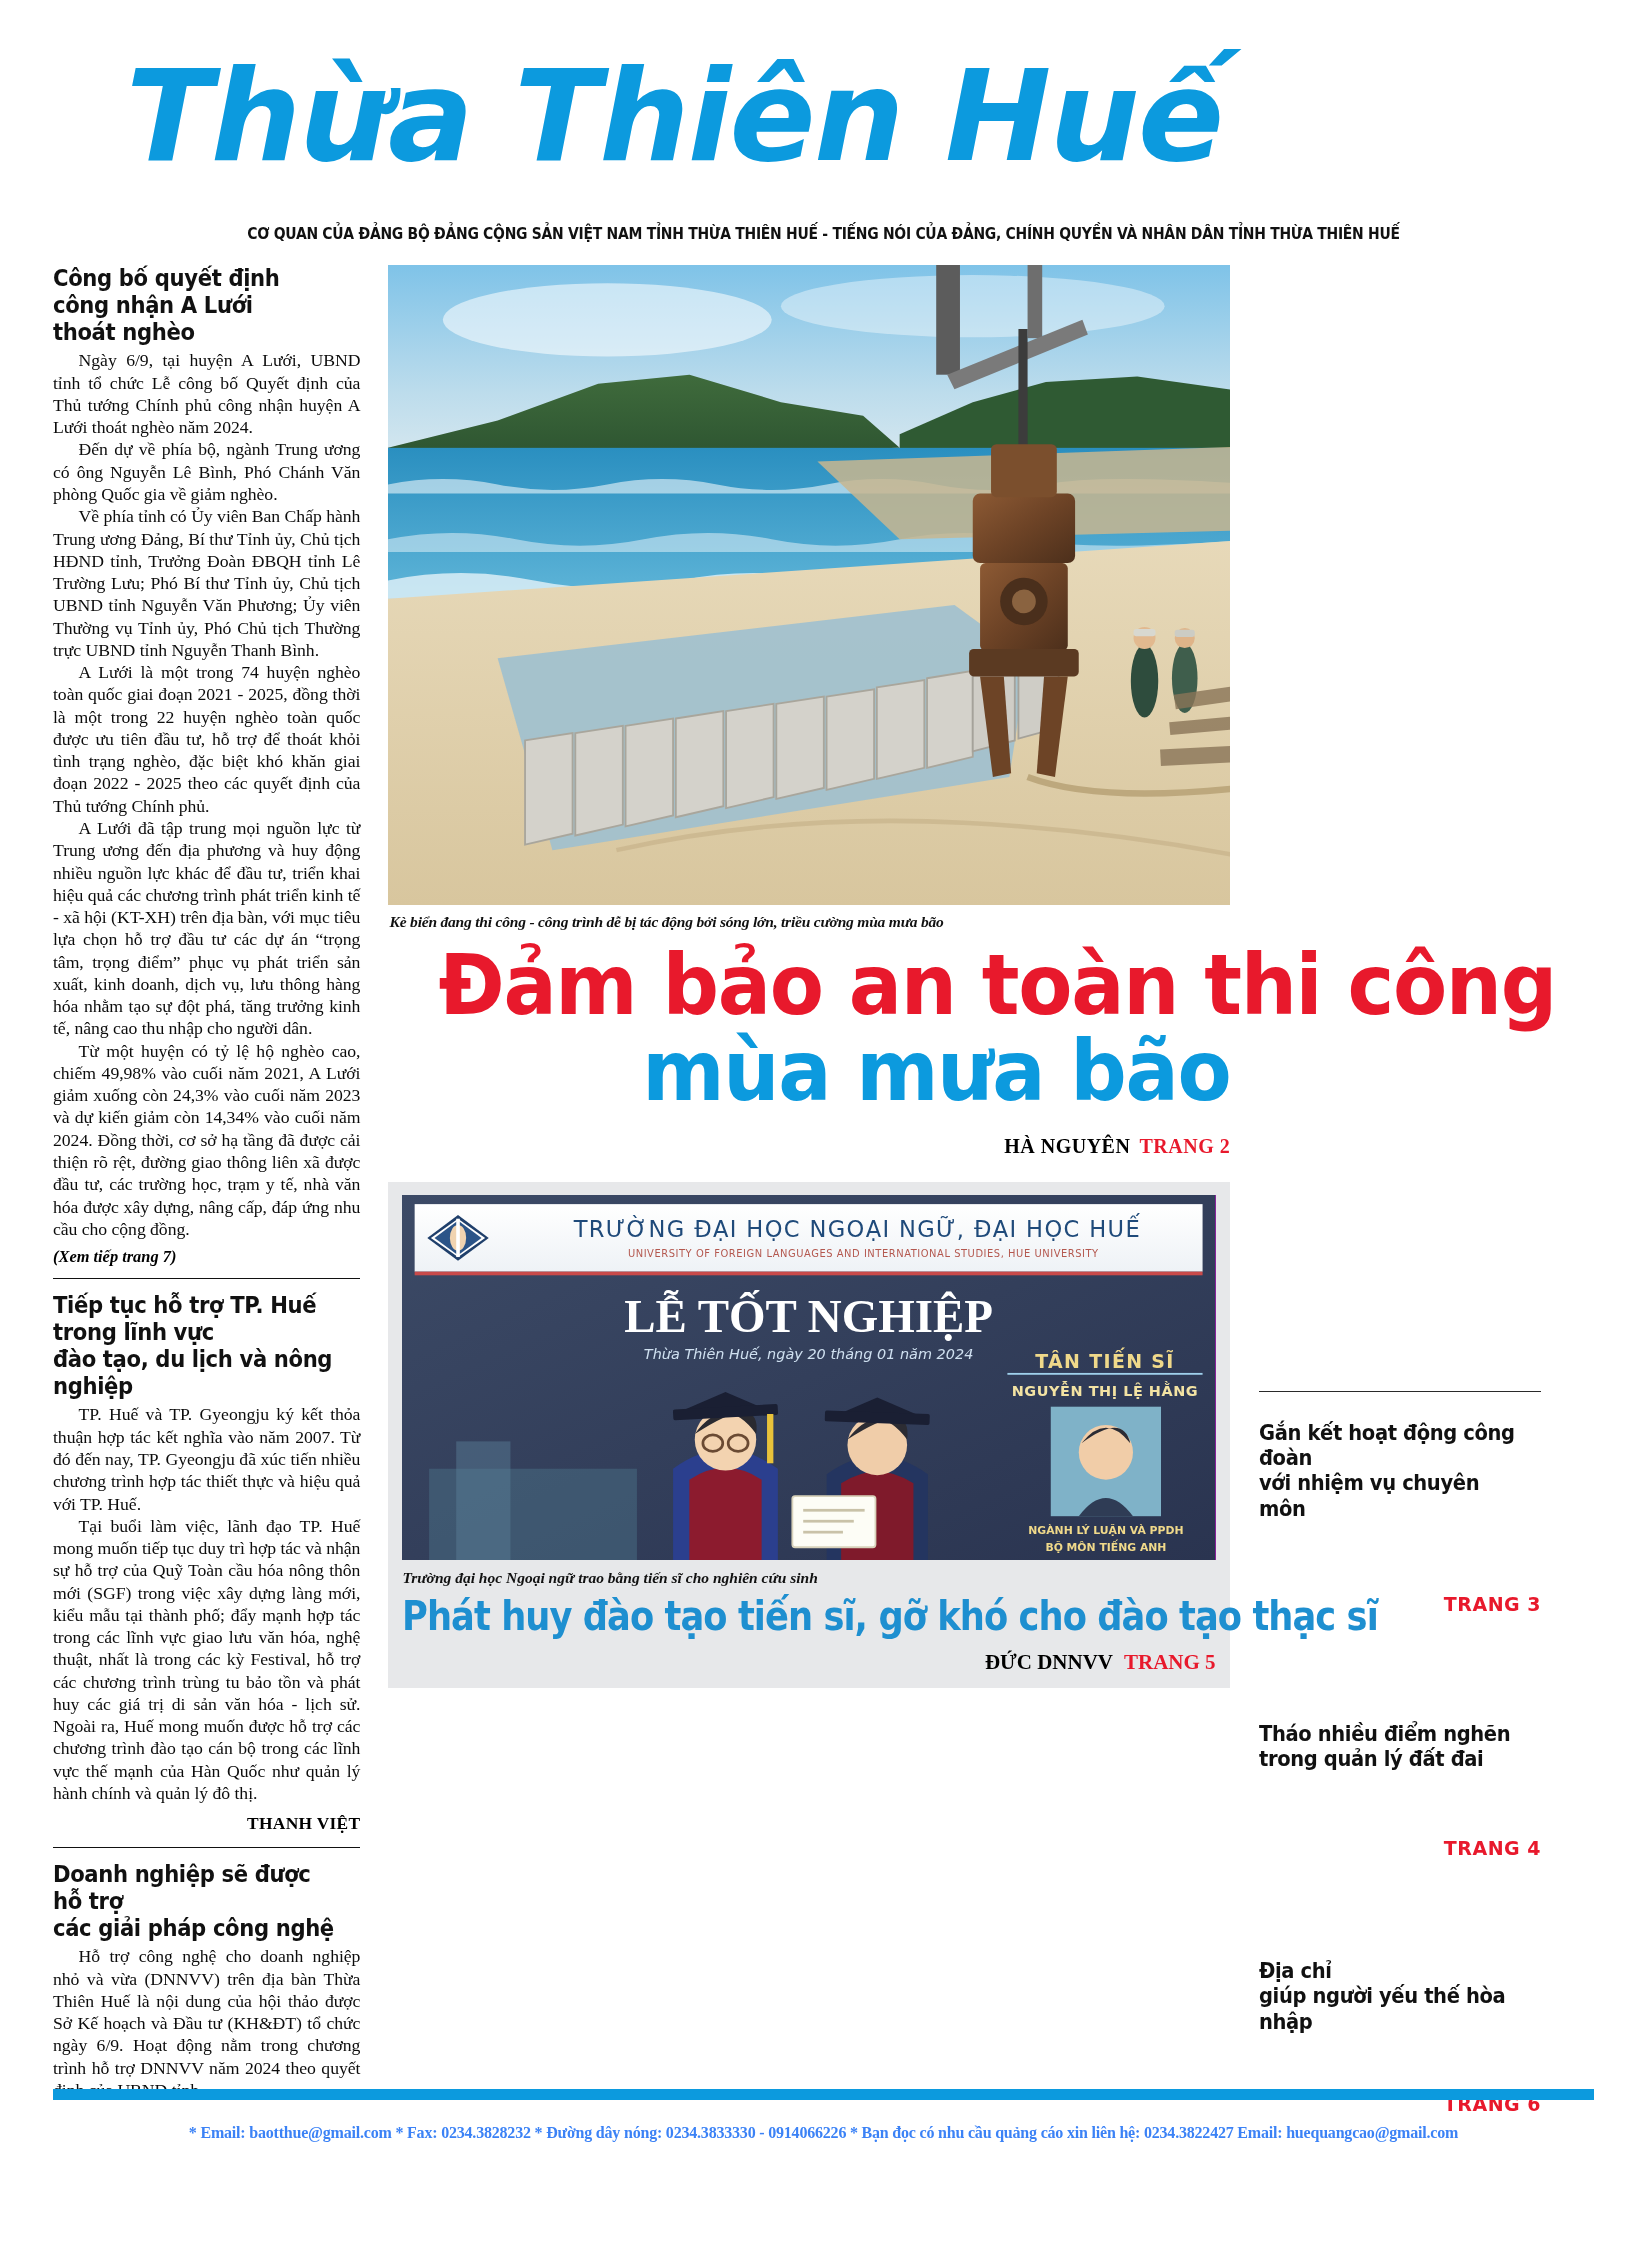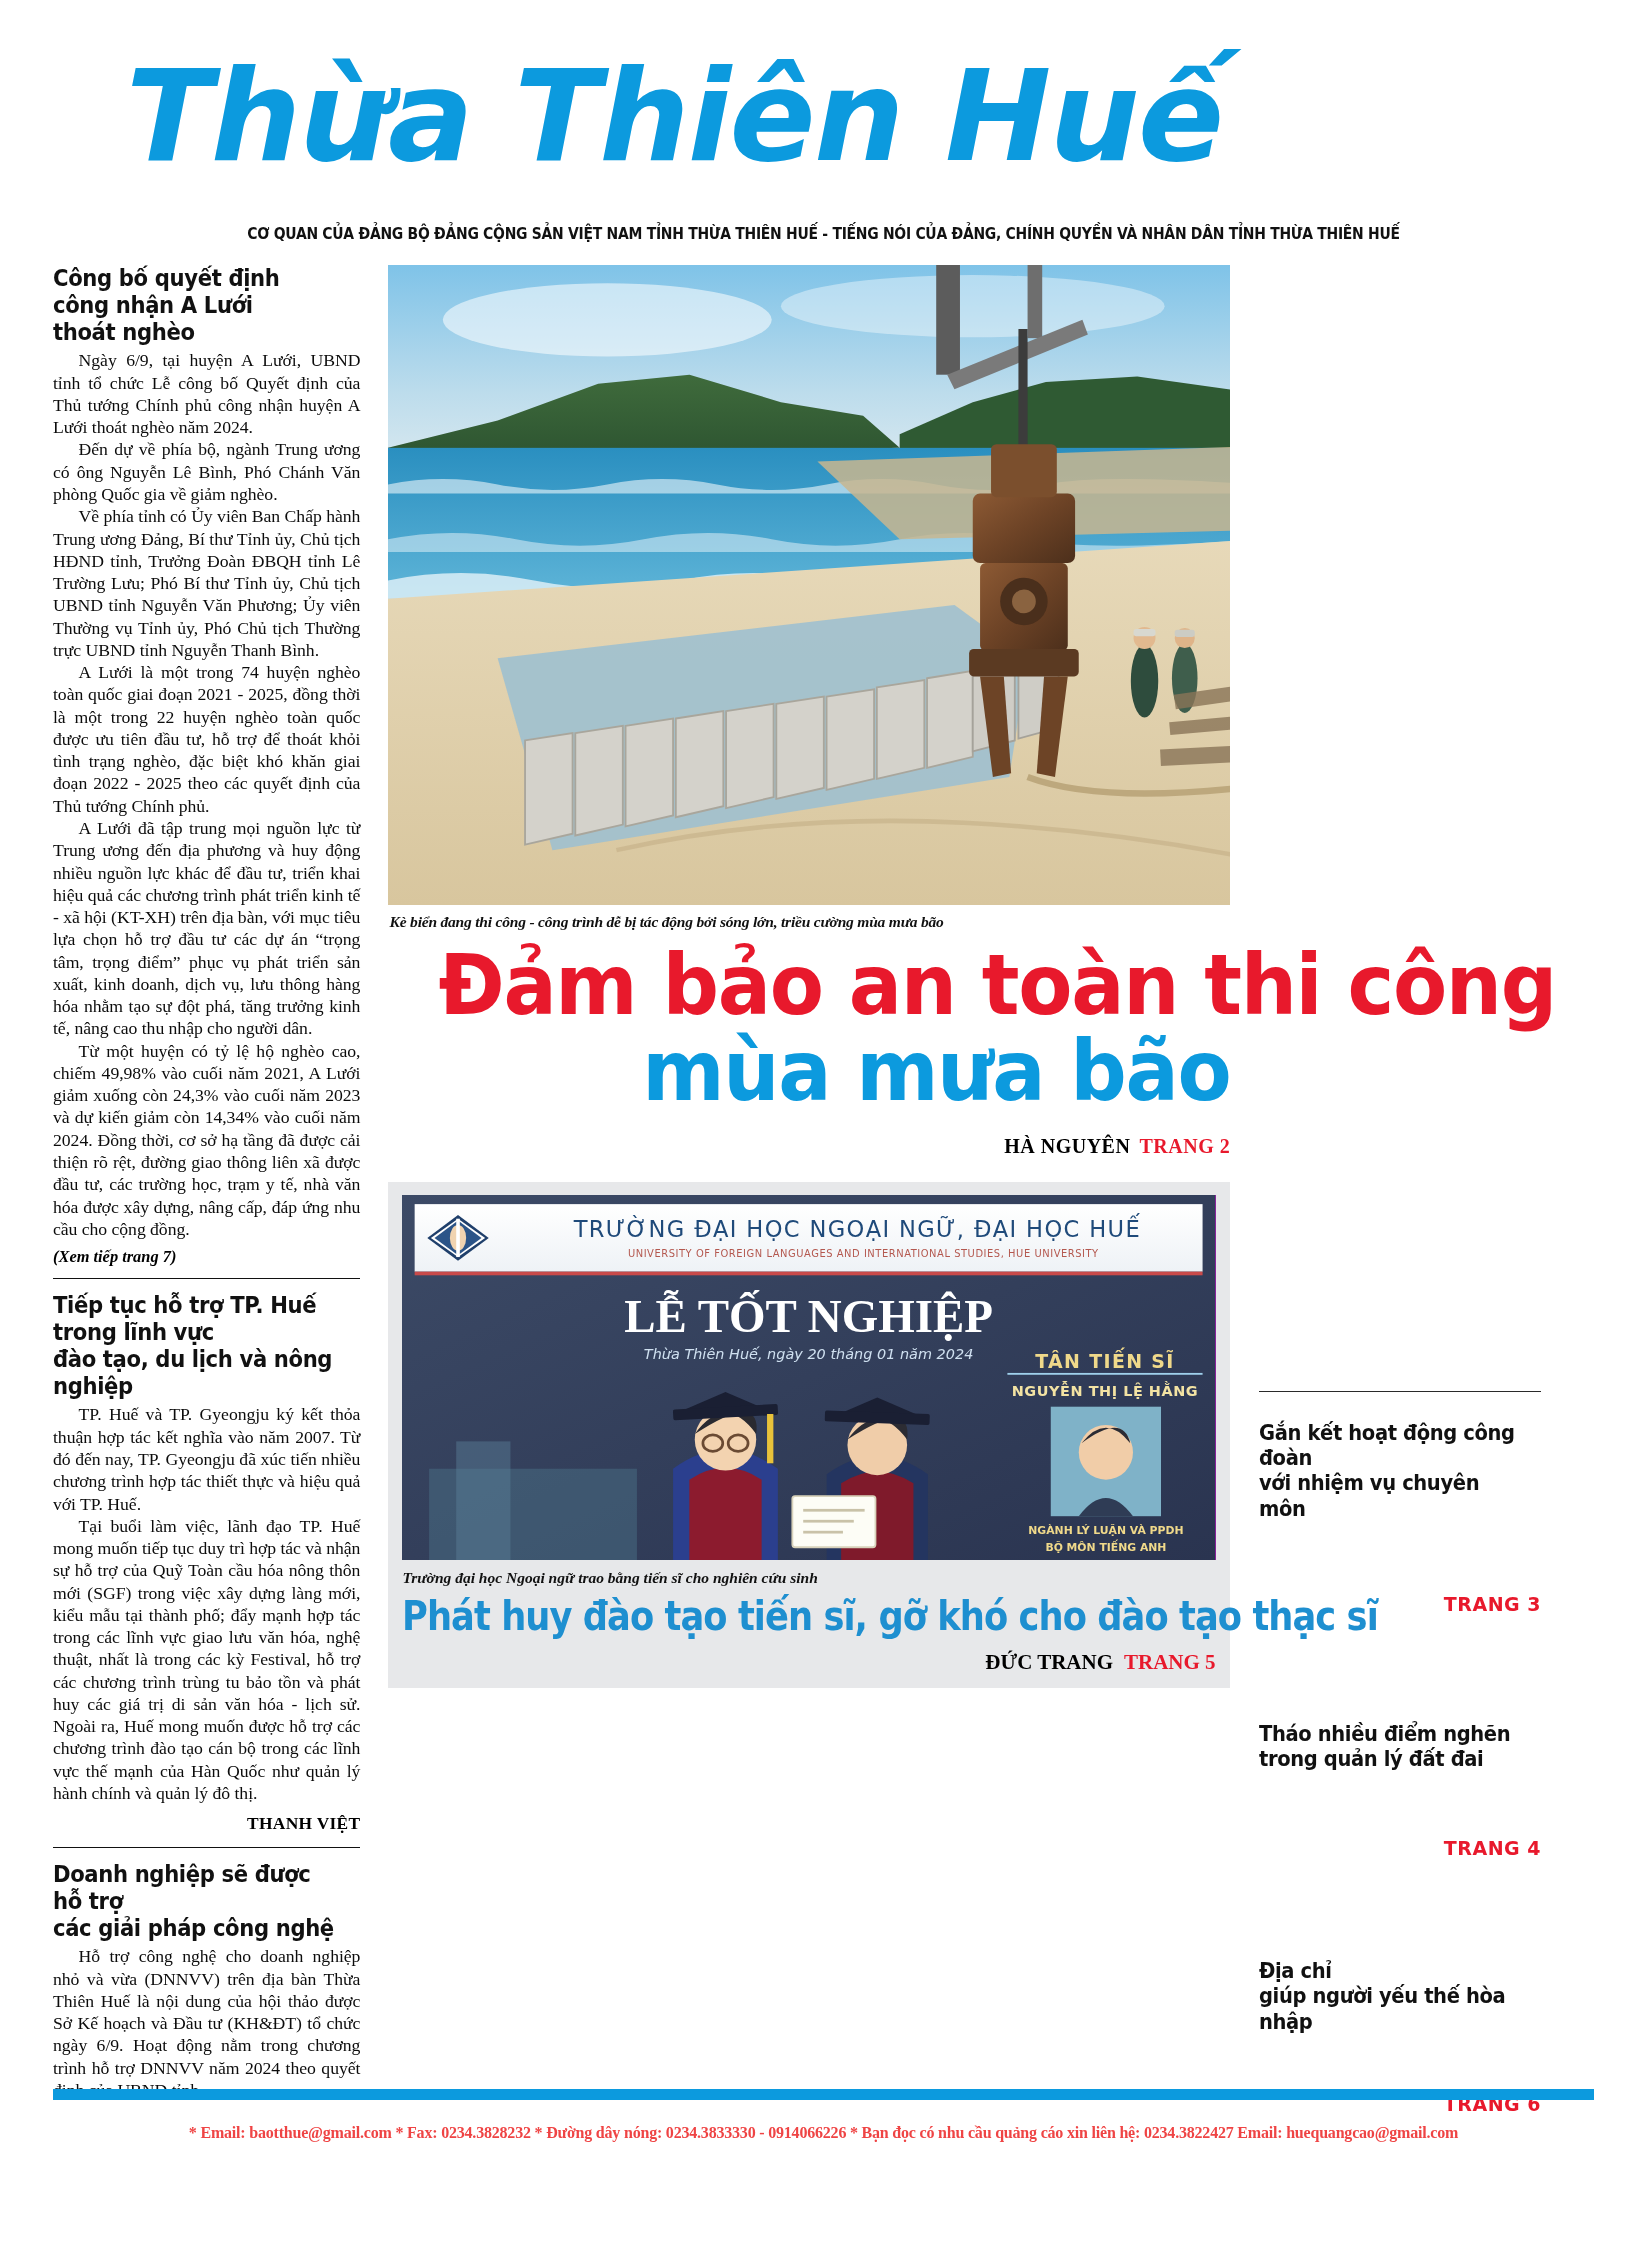--- a/index.html
+++ b/index.html
@@ -185,21 +185,21 @@
     font-family:"DejaVu Sans", sans-serif; font-weight:bold;
     font-size:19px; color:#e8192c; text-align:right; letter-spacing:0.5px;
   }
   .tz-rule { border:0; border-top:1.8px solid #2a2a2a; margin:0 0 0 0; }
 
   
   .footer { position:absolute; left:0; right:0; bottom:0; padding:0 53px 24px 53px; }
   .footer-bar { height:11px; background:#0c9ade; margin-bottom:24px; }
   .footer-text {
     font-family:"Liberation Serif", serif; font-weight:bold;
-    font-size:16px; text-align:center; letter-spacing:-0.2px; color:#ef4444;
+    font-size:16px; text-align:center; letter-spacing:-0.2px; color:#3b82f6;
   }
 
   
   svg { display:block; }
 </style>
 </head>
 <body>
 
 <div class="page">
 
@@ -406,21 +406,21 @@
               <rect x="444" y="356" width="56" height="3" fill="#c9c2a8"></rect>
               <rect x="444" y="368" width="44" height="3" fill="#c9c2a8"></rect>
             </g>
             <rect x="30" y="300" width="230" height="100" fill="#4a6f86" opacity=".5"></rect>
             <rect x="60" y="270" width="60" height="130" fill="#5b8099" opacity=".45"></rect>
           </svg>
         </div>
         <div class="grad-cap">Trường đại học Ngoại ngữ trao bằng tiến sĩ cho nghiên cứu sinh</div>
         <div class="grad-hd">Phát huy đào tạo tiến sĩ, gỡ khó cho đào tạo thạc sĩ</div>
         <div class="grad-credit">
-          <span>ĐỨC TRANG</span><span class="pg">TRANG 5</span>
+          <span>ĐỨC DNNVV</span><span class="pg">TRANG 5</span>
         </div>
       </div>
     </div>
 
     <div class="col-right">
       <div style="height:1126px"></div>
       <hr class="tz-rule">
       <div style="height:29px"></div>
 
       <div class="teaser">

